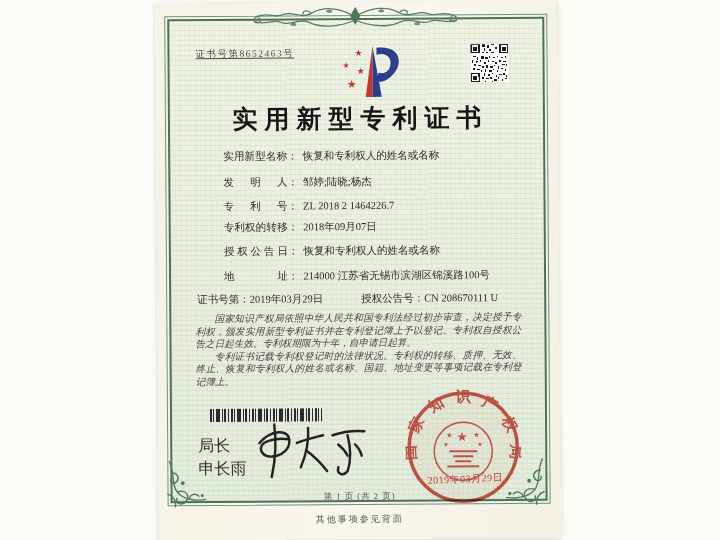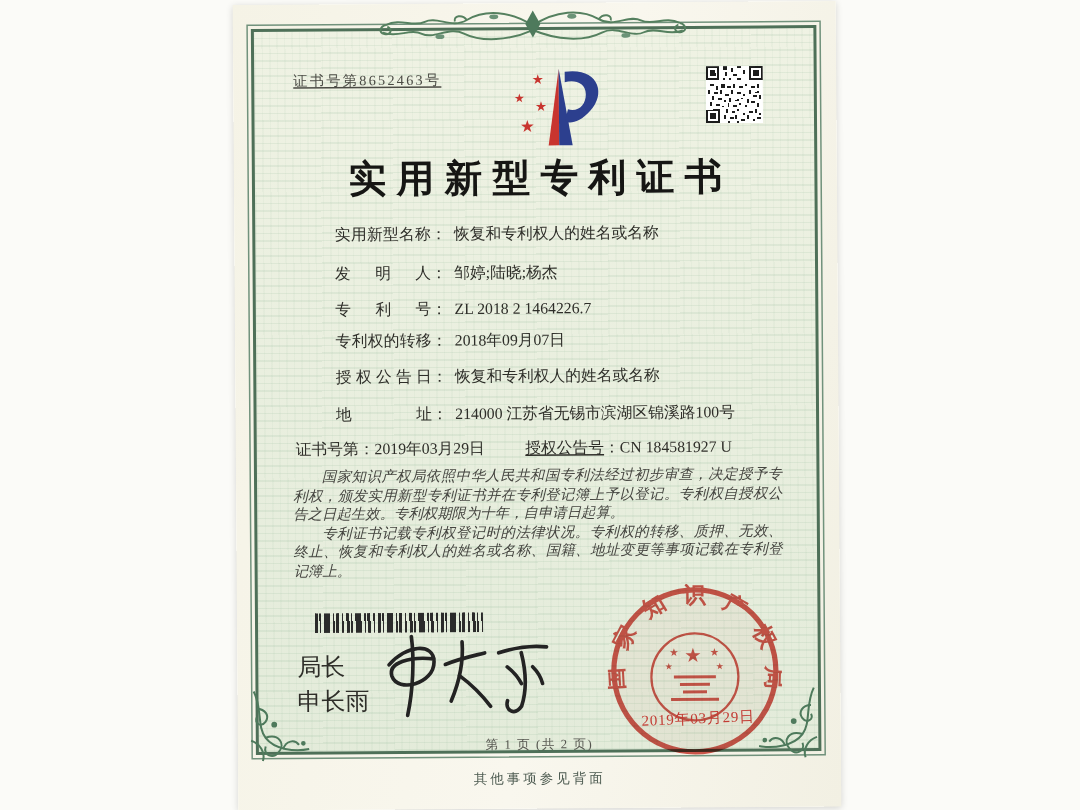--- a/index.html
+++ b/index.html
@@ -38,21 +38,21 @@
     position:absolute;left:0;right:0;top:100px;text-align:center;
     font-size:25px;font-weight:bold;letter-spacing:7px;padding-left:7px;color:#161614;
   }
 
   
   .frow{position:absolute;left:40px;font-size:10.5px;color:#2e2e29;white-space:nowrap;}
   .flabel{display:inline-block;width:64px;text-align:justify;text-align-last:justify;margin-left:27px;}
   .fcolon{margin-right:5px;}
   .r0{top:147px;} .r1{top:173px;} .r2{top:197px;} .r3{top:218px;} .r4{top:242px;} .r5{top:267px;}
   .grant-row{position:absolute;left:40px;top:290px;font-size:10.5px;color:#2e2e29;white-space:nowrap;}
-  .grant-no{margin-left:27px;text-decoration:underline;}
+  .grant-no{margin-left:38px;}
 
   
   .legal{position:absolute;left:38px;width:326px;top:310px;
     font-size:9.6px;line-height:12.6px;color:#454540;font-style:italic;text-align:justify;}
   .legal p{margin:0;text-indent:2em;}
 
   
   .barcode{position:absolute;left:52px;top:406px;width:112px;height:13px;
     background:
       repeating-linear-gradient(90deg,#2b2b2b 0 1px,transparent 1px 3px),
@@ -149,21 +149,21 @@
     <div class="title">实用新型专利证书</div>
 
     <div class="frow r0"><span class="flabel">实用新型名称</span><span class="fcolon">：</span><span>恢复和专利权人的姓名或名称</span></div>
     <div class="frow r1"><span class="flabel">发明人</span><span class="fcolon">：</span><span>邹婷;陆晓;杨杰</span></div>
     <div class="frow r2"><span class="flabel">专利号</span><span class="fcolon">：</span><span>ZL 2018 2 1464226.7</span></div>
     <div class="frow r3"><span class="flabel">专利权的转移</span><span class="fcolon">：</span><span>2018年09月07日</span></div>
     <div class="frow r4"><span class="flabel">授权公告日</span><span class="fcolon">：</span><span>恢复和专利权人的姓名或名称</span></div>
     <div class="frow r5"><span class="flabel">地址</span><span class="fcolon">：</span><span>214000 江苏省无锡市滨湖区锦溪路100号</span></div>
 
     <div class="grant-row">
-      <span>证书号第</span><span>：</span><span>2019年03月29日</span><span class="grant-no">授权公告号</span><span>：</span><span>CN 184581927 U</span>
+      <span>证书号第</span><span>：</span><span>2019年03月29日</span><span class="grant-no">授权公告号</span><span>：</span><span>CN 208670111 U</span>
     </div>
 
     <div class="legal">
       <p>国家知识产权局依照中华人民共和国专利法经过初步审查，决定授予专利权，颁发实用新型专利证书并在专利登记簿上予以登记。专利权自授权公告之日起生效。专利权期限为十年，自申请日起算。</p>
       <p>专利证书记载专利权登记时的法律状况。专利权的转移、质押、无效、终止、恢复和专利权人的姓名或名称、国籍、地址变更等事项记载在专利登记簿上。</p>
     </div>
 
     <div class="barcode"></div>
 
     <div class="director">

